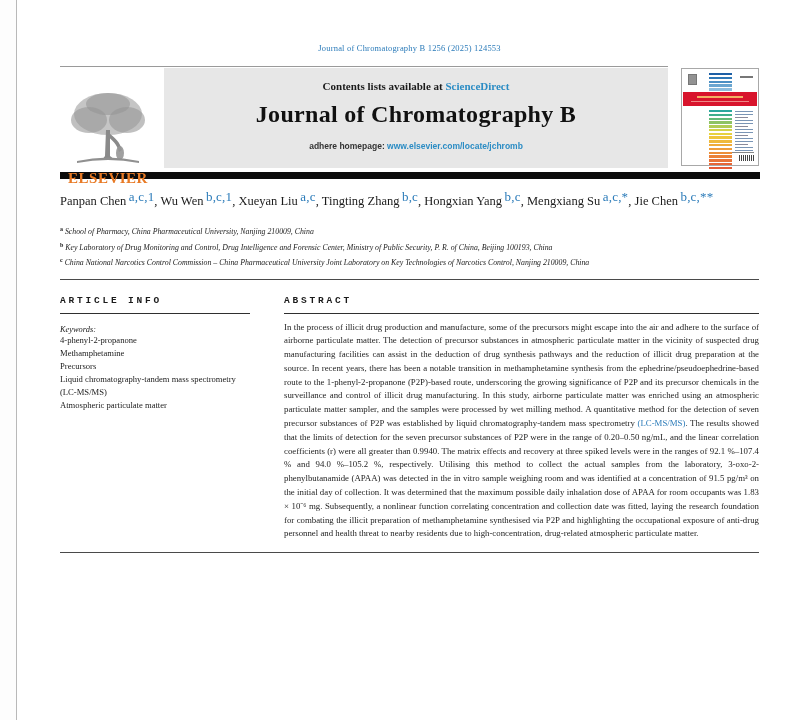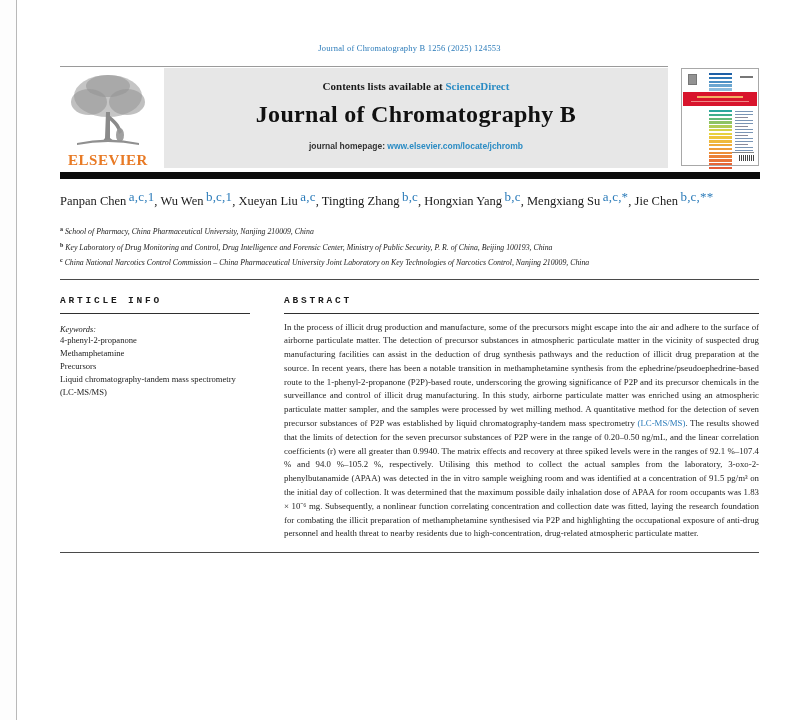--- a/index.html
+++ b/index.html
@@ -10,21 +10,21 @@
     background:#fff; border-left:1px solid #b9b9b9; border-right:1px solid #b9b9b9;
     padding:0 44px 0 43px; overflow:hidden;
   }
   .citation {
     padding-top:43px; text-align:center; font-size:8.5px; letter-spacing:.2px;
   }
   .citation span { color:#2b7bb9; }
   
   .masthead { position:relative; height:104px; margin-top:13px; }
   .mast-rule { position:absolute; top:0; left:0; width:608px; border-top:1px solid #9a9a9a; }
-  .logo { position:absolute; left:0; top:6px; width:96px; height:97px; text-align:center; }
+  .logo { position:absolute; left:0; top:24px; width:96px; height:97px; text-align:center; }
   .logo svg { display:block; margin:0 auto; }
   .logo-text { font-size:15px; letter-spacing:.5px; color:#e87a25; font-weight:bold; margin-top:-2px; }
   .graybox {
     position:absolute; left:104px; top:2px; width:504px; height:100px;
     background:#e7e7e7; text-align:center;
   }
   .contents-line { margin-top:12px; font-size:11px; font-weight:bold; }
   .contents-line a, .homepage-line a { color:#2b8cc4; text-decoration:none; }
   .journal-title { margin-top:9px; font-size:24px; font-weight:bold; letter-spacing:.3px; color:#111; }
   .homepage-line { margin-top:13px; font-family:"Liberation Sans", sans-serif; font-size:8.5px; font-weight:bold; color:#333; }
@@ -101,21 +101,21 @@
       </svg>
       <div class="logo-text">ELSEVIER</div>
     </div>
 
     <div class="graybox">
       <div class="contents-line">
         <span>Contents lists available at </span><a href="#">ScienceDirect</a>
       </div>
       <div class="journal-title">Journal of Chromatography B</div>
       <div class="homepage-line">
-        <span>journal homepage: </span><a href="#">www.elsevier.com/locate/jchromb</a>
+        <span>adhere homepage: </span><a href="#">www.elsevier.com/locate/jchromb</a>
       </div>
     </div>
 
     <div class="cover">
       <div class="cover-logo"></div>
       <div class="cover-topright"></div>
       <div class="cover-stripes-top">
           <div class="cover-stripe" style="background:#1d5fa5"></div>
           <div class="cover-stripe" style="background:#2f77b6"></div>
           <div class="cover-stripe" style="background:#4b8fc3"></div>
@@ -182,20 +182,21 @@
   <div class="columns">
     <div class="col-left">
       <div class="sec-heading">ARTICLE INFO</div>
       <div class="sec-rule"></div>
       <div class="kw-label">Keywords:</div>
       <div>
           <div class="kw">4-phenyl-2-propanone</div>
           <div class="kw">Methamphetamine</div>
           <div class="kw">Precursors</div>
           <div class="kw">Liquid chromatography-tandem mass spectrometry (LC-MS/MS)</div>
+          <div class="kw">Atmospheric particulate matter</div>
         </div>
     </div>
     <div class="col-right">
       <div class="sec-heading">ABSTRACT</div>
       <div class="sec-rule"></div>
       <div class="abstract-text">
         <span>In the process of illicit drug production and manufacture, some of the precursors might escape into the air and adhere to the surface of airborne particulate matter. The detection of precursor substances in atmospheric particulate matter in the vicinity of suspected drug manufacturing facilities can assist in the deduction of drug synthesis pathways and the reduction of illicit drug preparation at the source. In recent years, there has been a notable transition in methamphetamine synthesis from the ephedrine/pseudoephedrine-based route to the 1-phenyl-2-propanone (P2P)-based route, underscoring the growing significance of P2P and its precursor chemicals in the surveillance and control of illicit drug manufacturing. In this study, airborne particulate matter was enriched using an atmospheric particulate matter sampler, and the samples were processed by wet milling method. A quantitative method for the detection of seven precursor substances of P2P was established by liquid chromatography-tandem mass spectrometry </span><a href="#">(LC-MS/MS)</a><span>. The results showed that the limits of detection for the seven precursor substances of P2P were in the range of 0.20–0.50 ng/mL, and the linear correlation coefficients (r) were all greater than 0.9940. The matrix effects and recovery at three spiked levels were in the ranges of 92.1 %–107.4 % and 94.0 %–105.2 %, respectively. Utilising this method to collect the actual samples from the laboratory, 3-oxo-2-phenylbutanamide (APAA) was detected in the in vitro sample weighing room and was identified at a concentration of 91.5 pg/m³ on the initial day of collection. It was determined that the maximum possible daily inhalation dose of APAA for room occupants was 1.83 × 10⁻⁶ mg. Subsequently, a nonlinear function correlating concentration and collection date was fitted, laying the research foundation for combating the illicit preparation of methamphetamine synthesised via P2P and highlighting the occupational exposure of anti-drug personnel and health threat to nearby residents due to high-concentration, drug-related atmospheric particulate matter.</span>
       </div>
     </div>
   </div>

